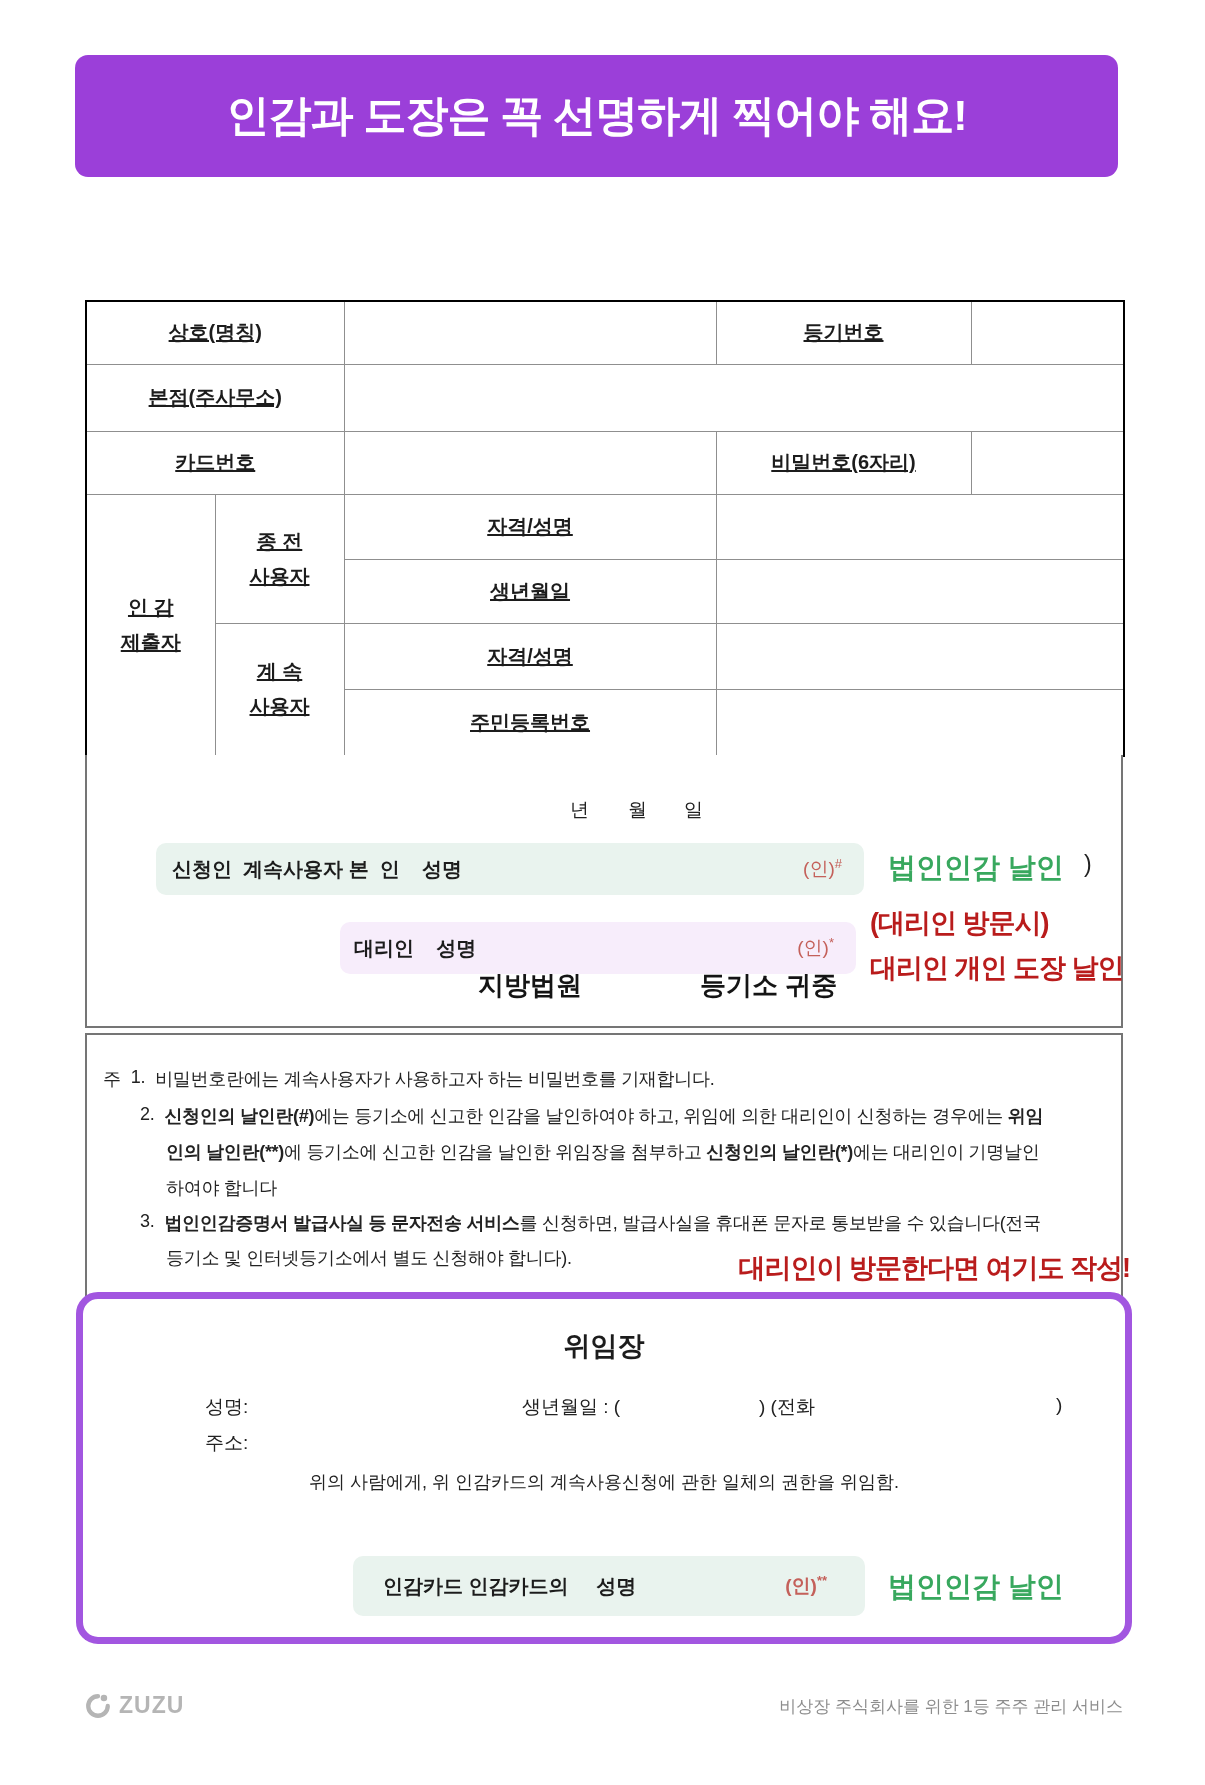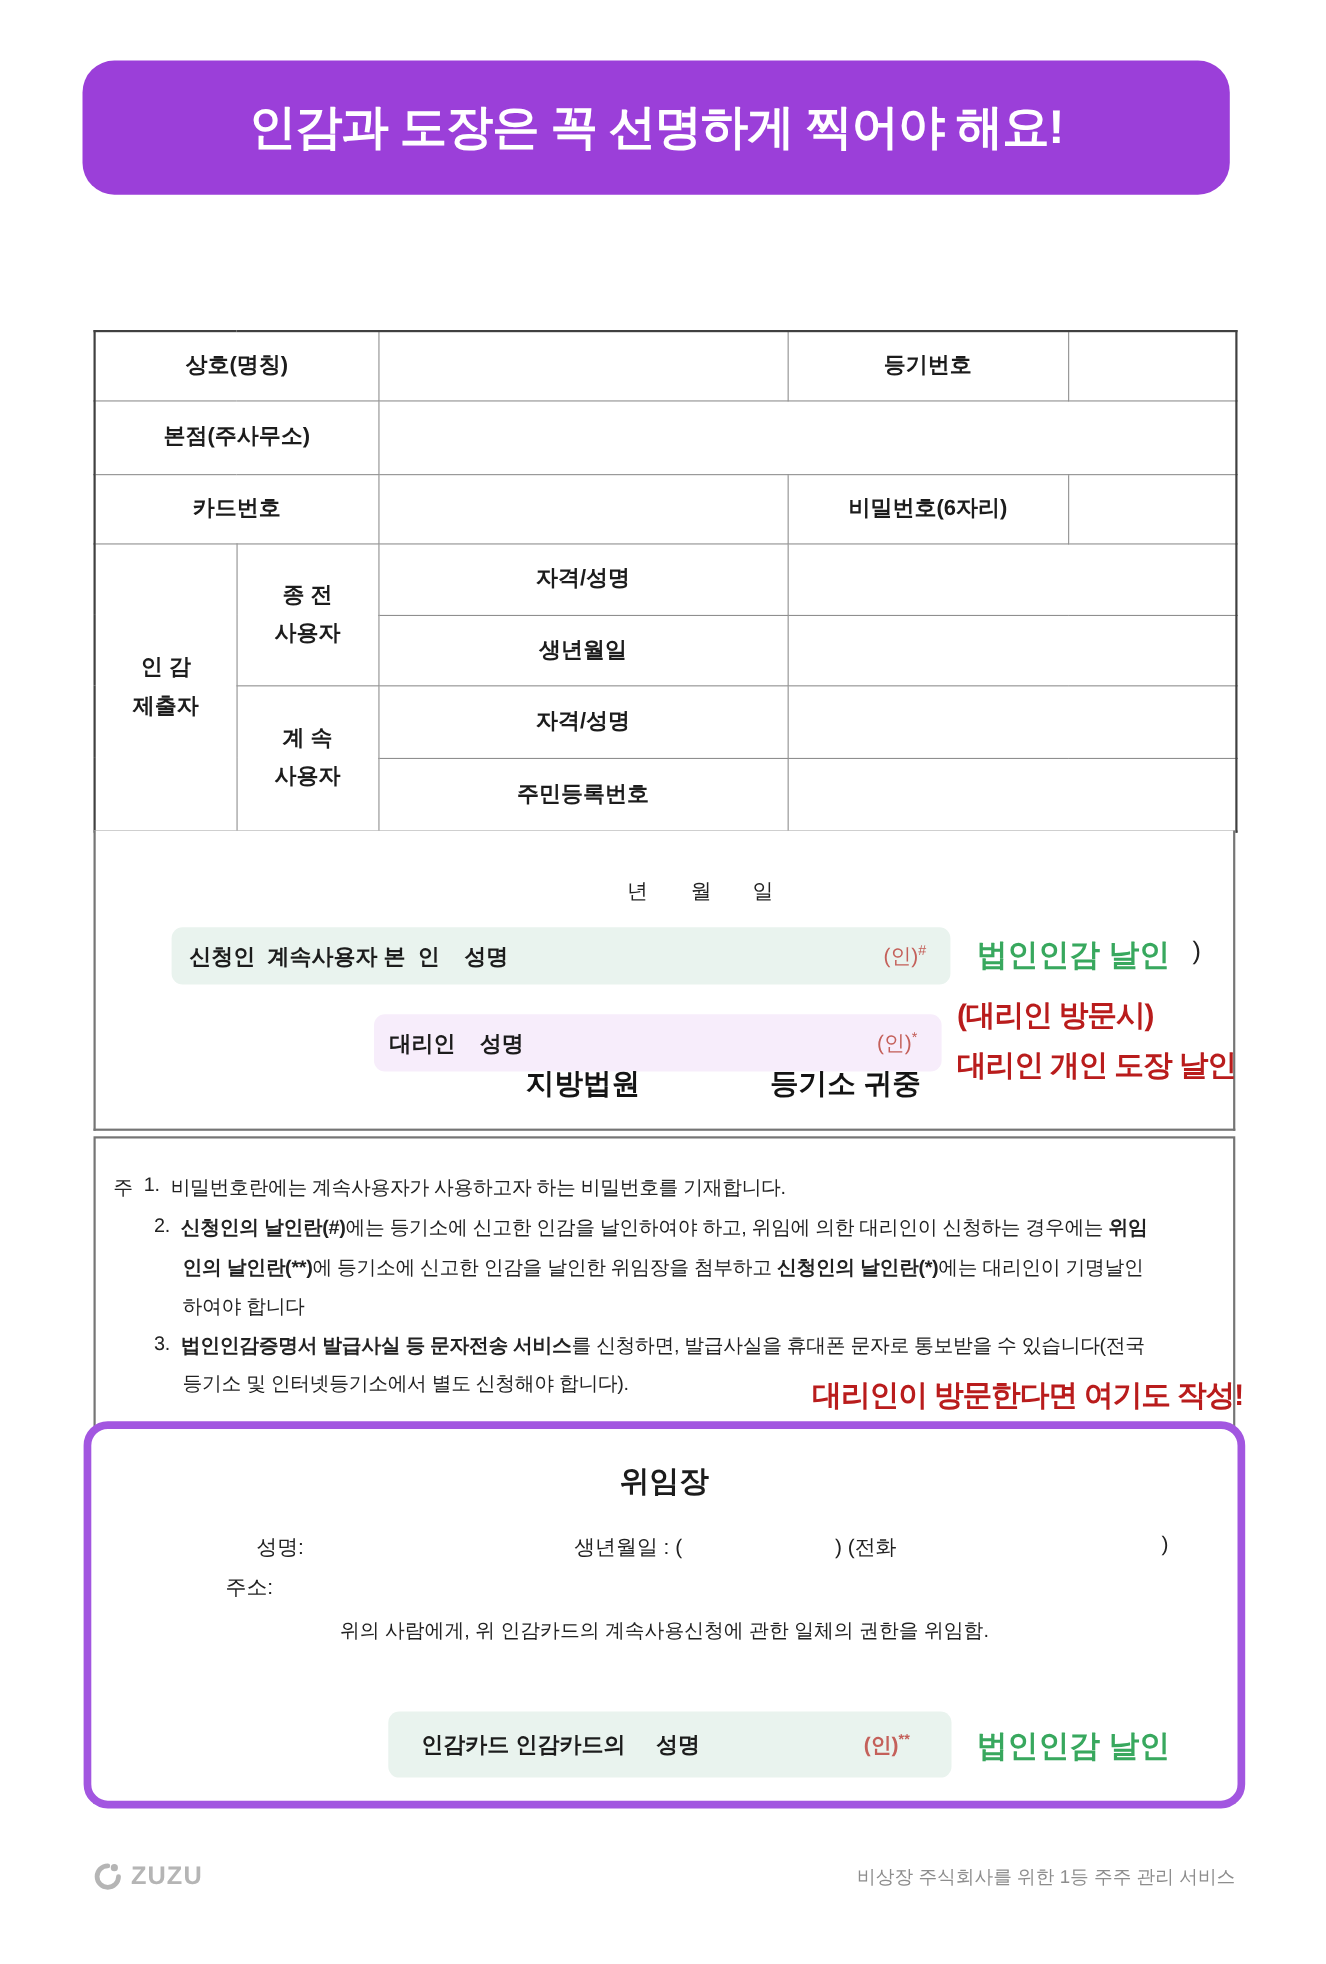--- a/index.html
+++ b/index.html
@@ -1,33 +1,33 @@
 <!DOCTYPE html>
 <html><head>
 <meta charset="utf-8">
 <style>
   html,body { margin:0; padding:0; background:#ffffff; }
   body { font-family:"Liberation Sans","DejaVu Sans",sans-serif; color:#1c1c1c; }
   .sheet { position:relative; width:1205px; height:1785px; background:#ffffff; overflow:hidden; }
 
   
   .banner { position:absolute; left:75px; top:55px; width:1043px; height:122px;
-            background:#9b3fd9; border-radius:29px; display:flex; align-items:center; justify-content:center; }
+            background:#9b3fd9; border-radius:13px; display:flex; align-items:center; justify-content:center; }
   .banner-text { color:#ffffff; font-size:43px; font-weight:bold; letter-spacing:-1px; }
 
   
   .doc-title { position:absolute; left:0; top:194px; width:1092px; text-align:center;
                font-size:29px; font-weight:bold; letter-spacing:-1px; }
 
   
   table.form { position:absolute; left:85px; top:300px; width:1038px; border-collapse:collapse;
                table-layout:fixed; }
   table.form td { border:1px solid #8f8f8f; text-align:center; vertical-align:middle;
                   font-size:20px; font-weight:bold; padding:0; line-height:1.75; }
-  table.form { border:2px solid #404040; }
+  table.form { border:2px solid #000000;text-decoration:underline; }
   .cell-empty { background:#ffffff; }
 
   
   .sig-box { position:absolute; left:85px; top:755px; width:1038px; height:273px;
              border:2px solid #757575; border-top:none; box-sizing:border-box; background:#ffffff; }
   .notes-box { position:absolute; left:85px; top:1033px; width:1038px; height:607px;
                border:2px solid #757575; box-sizing:border-box; background:#ffffff; z-index:1; }
 
   .date-word { position:absolute; font-size:19px; color:#222222; }
 
@@ -178,21 +178,21 @@
   </div>
   <div class="note-line" style="left:166px; top:1246px;">
     <span><span>등기소 및 인터넷등기소에서 별도 신청해야 합니다).</span></span>
   </div>
 
   <span class="purple-note" style="right:75px; top:1250px; left:auto;">대리인이 방문한다면 여기도 작성!</span>
 
   <div class="poa-box"></div>
   <div class="poa-title">위임장</div>
 
-  <span class="poa-field" style="left:205px; top:1394px;margin-left:28px;">성명:</span>
+  <span class="poa-field" style="left:205px; top:1394px;">성명:</span>
   <span class="poa-field" style="left:522px; top:1394px;">생년월일 : (</span>
   <span class="poa-field" style="left:727px; top:1394px;margin-left:32px;">) (전화</span>
   <span class="poa-field" style="left:1056px; top:1394px;">)</span>
   <span class="poa-field" style="left:205px; top:1430px;">주소:</span>
 
   <div class="poa-sentence">위의 사람에게, 위 인감카드의 계속사용신청에 관한 일체의 권한을 위임함.</div>
 
   <span class="date-word" style="left:570px; top:1518px;">년</span>
   <span class="date-word" style="left:628px; top:1518px;">월</span>
   <span class="date-word" style="left:684px; top:1518px;">일</span>

